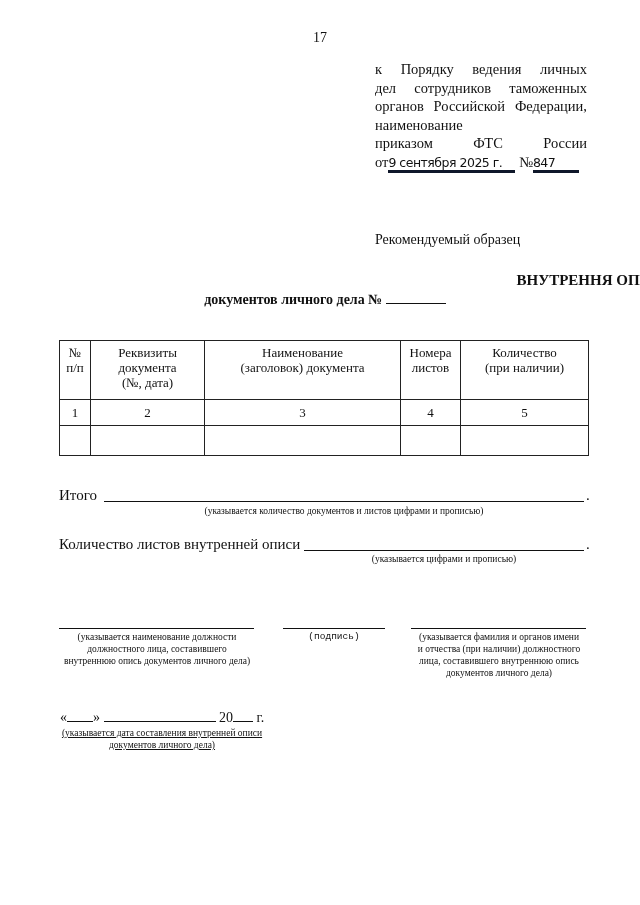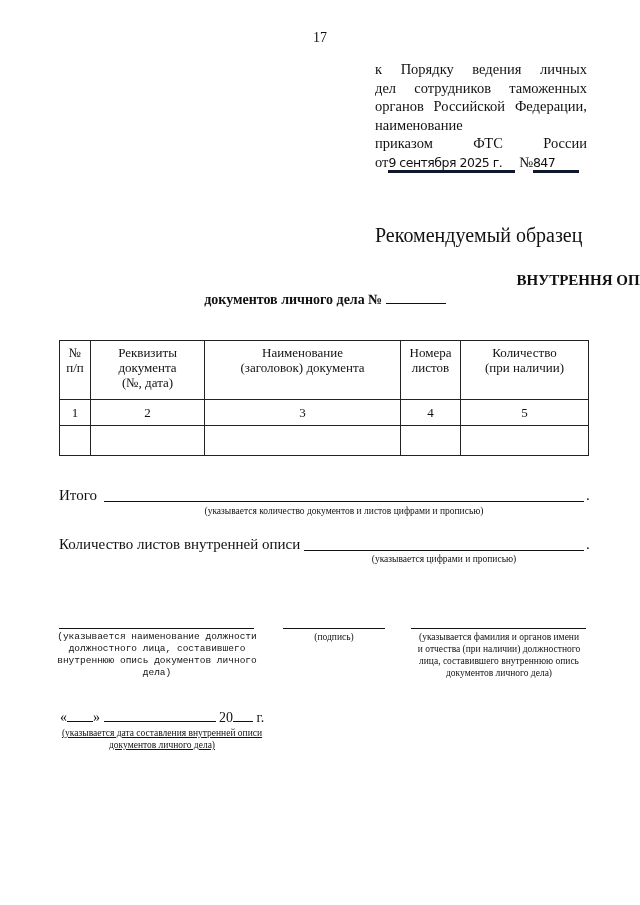--- a/index.html
+++ b/index.html
@@ -5,21 +5,21 @@
   html, body { margin: 0; padding: 0; background: #ffffff; }
   body { width: 640px; height: 905px; position: relative; overflow: hidden;
          font-family: "Liberation Serif", serif; color: #111; }
   .abs { position: absolute; }
   .pagenum { left: 0; width: 640px; top: 30px; text-align: center; font-size: 14px; }
   .appendix { left: 375px; top: 60px; width: 212px; font-size: 14.5px; line-height: 18.5px; }
   .appendix .line { display: block; }
   .just { text-align: justify; text-align-last: justify; }
   .handw { font-family: "DejaVu Sans", sans-serif; font-size: 12.5px; letter-spacing: -0.5px; }
   .ul { display: inline-block; border-bottom: 3px solid #0f172a; line-height: 15px; text-align: left; }
-  .sample { left: 375px; top: 224px; font-size: 20px; }
+  .sample { left: 375px; top: 232px; font-size: 14px; }
   .title { left: 0; width: 640px; top: 272px; text-align: right; font-weight: bold; font-size: 15px; margin-left: 32px; }
   .subtitle { left: 0; width: 650px; top: 291px; text-align: center; font-weight: bold; font-size: 14px; }
   .blank { display: inline-block; width: 60px; border-bottom: 1px solid #111; height: 12px; vertical-align: baseline; }
   table.grid { position: absolute; left: 59px; top: 340px; width: 530px; border-collapse: collapse; font-size: 13px; }
   table.grid td { border: 1.5px solid #222; text-align: center; vertical-align: top; padding: 4px 2px; line-height: 15px; }
   table.grid tr.h td { height: 50px; }
   table.grid tr.n td { height: 17px; vertical-align: middle; }
   table.grid tr.e td { height: 21px; }
   .row-label { font-size: 15px; }
   .lineblk { border-bottom: 1px solid #111; position: absolute; }
@@ -103,28 +103,28 @@
 <div class="lineblk" style="left:104px; top:501px; width:480px;"></div>
 <div class="abs" style="left:586px; top:487px; font-size:15px;">.</div>
 <div class="hint" style="left:104px; width:480px; top:505px;">(указывается количество документов и листов цифрами и прописью)</div>
 
 <div class="abs row-label" style="left:59px; top:536px;">Количество листов внутренней описи</div>
 <div class="lineblk" style="left:304px; top:550px; width:280px;"></div>
 <div class="abs" style="left:586px; top:536px; font-size:15px;">.</div>
 <div class="hint" style="left:304px; width:280px; top:553px;">(указывается цифрами и прописью)</div>
 
 <div class="lineblk" style="left:59px; top:628px; width:195px;"></div>
-<div class="hint" style="left:52px; width:210px; top:631px;font-family:Liberation Mono, monospace;">
+<div class="hint" style="left:52px; width:210px; top:631px;">
   <div>(указывается наименование должности</div>
   <div>должностного лица, составившего</div>
   <div>внутреннюю опись документов личного дела)</div>
 </div>
 
 <div class="lineblk" style="left:283px; top:628px; width:102px;"></div>
-<div class="hint" style="left:283px; width:102px; top:631px;">(подпись)</div>
+<div class="hint" style="left:283px; width:102px; top:631px;font-family:Liberation Mono, monospace;">(подпись)</div>
 
 <div class="lineblk" style="left:411px; top:628px; width:175px;"></div>
 <div class="hint" style="left:408px; width:182px; top:631px;">
   <div>(указывается фамилия и органов имени</div>
   <div>и отчества (при наличии) должностного</div>
   <div>лица, составившего внутреннюю опись</div>
   <div>документов личного дела)</div>
 </div>
 
 <div class="abs" style="left:60px; top:710px; font-size:14px; white-space:nowrap;">

